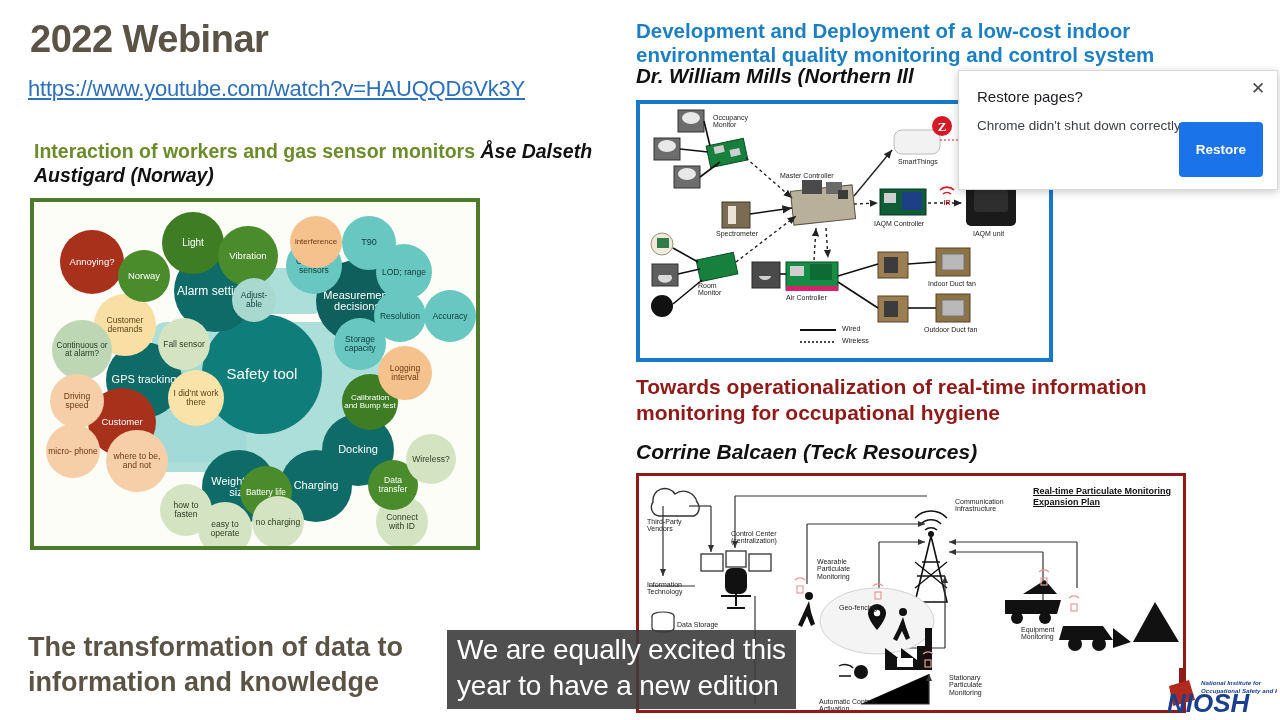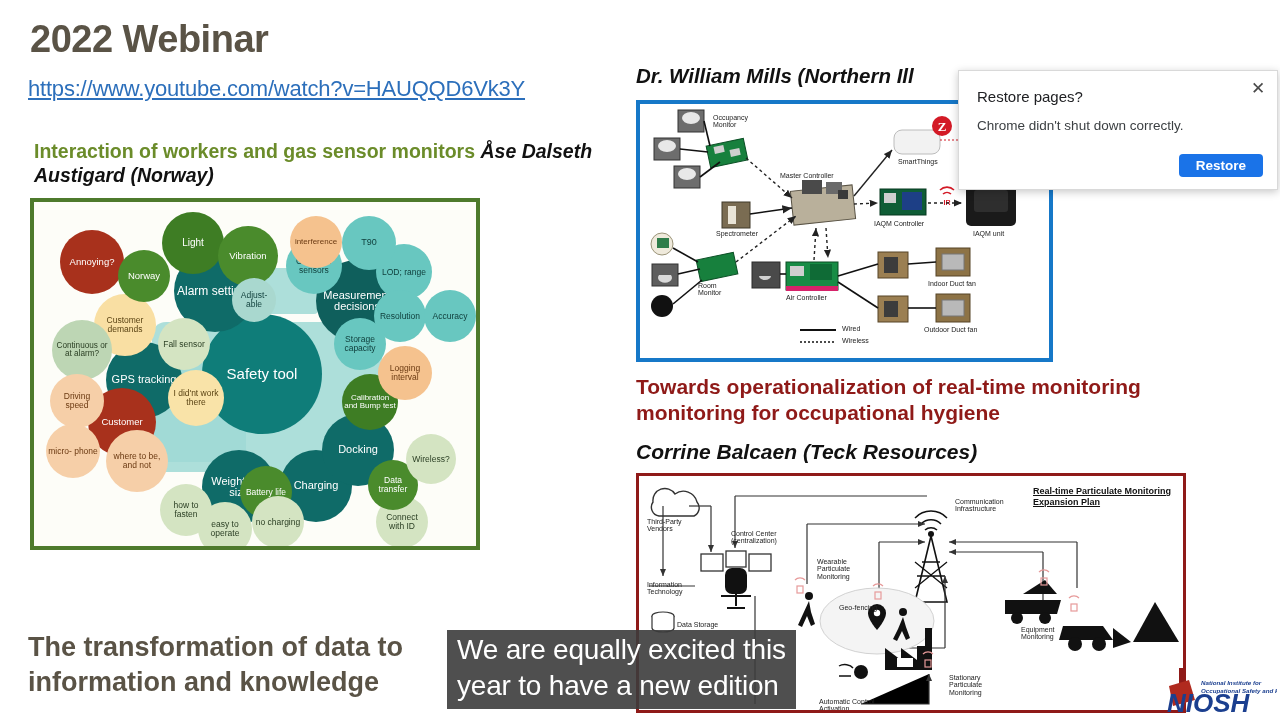--- a/index.html
+++ b/index.html
@@ -110,21 +110,21 @@
     font-size: 15px; color: #202124;
   }
   #restore-body {
     position: absolute; left: 18px; top: 47px;
     font-size: 13.5px; color: #3c4043;
   }
   #restore-button {
     position: absolute; right: 14px; bottom: 12px;
     background: #1a73e8; color: #fff; border: none;
     font-size: 13.5px; font-weight: 700; font-family:"Liberation Sans",sans-serif;
-    padding: 4px 17px; border-radius: 4px; cursor: pointer;
+    padding: 20px 17px; border-radius: 4px; cursor: pointer;
   }
 
   .diag-label { position:absolute; font-size:7px; color:#222; line-height:1.05; font-family:"Liberation Sans",sans-serif; }
 </style>
 </head>
 <body>
 
 <div id="stage">
 
   <div id="slide-title">2022 Webinar</div>
@@ -243,20 +243,24 @@
         <span>Data transfer</span>
       </div>
       <div class="bub" style="left: 372px; top: 232px; width: 50px; height: 50px; background: rgb(212, 228, 194); color: rgb(43, 63, 36); font-size: 8.5px; z-index: 150;">
         <span>Wireless?</span>
       </div>
       <div class="bub" style="left: 342px; top: 294px; width: 52px; height: 52px; background: rgb(212, 228, 194); color: rgb(43, 63, 36); font-size: 8.5px; z-index: 148;">
         <span>Connect with ID</span>
       </div>
     </div>
 
+  <div id="talk2-title">
+    <div>Development and Deployment of a low-cost indoor</div>
+    <div>environmental quality monitoring and control system</div>
+  </div>
   <div id="talk2-speaker">Dr. William Mills (Northern Ill</div>
 
   <div id="iaqm-frame">
     <svg width="409" height="254" viewBox="0 0 409 254">
       <defs>
         <marker id="ah" markerWidth="7" markerHeight="7" refX="6" refY="2.6" orient="auto">
           <path d="M0,0 L6,2.6 L0,5.2 z" fill="#222"></path>
         </marker>
       </defs>
 
@@ -351,21 +355,21 @@
     <div class="diag-label" style="left:333px;top:126px;">IAQM unit</div>
     <div class="diag-label" style="left:58px;top:178px;width:40px;">Room Monitor</div>
     <div class="diag-label" style="left:146px;top:190px;">Air Controller</div>
     <div class="diag-label" style="left:288px;top:176px;">Indoor Duct fan</div>
     <div class="diag-label" style="left:284px;top:222px;">Outdoor Duct fan</div>
     <div class="diag-label" style="left:202px;top:221px;">Wired</div>
     <div class="diag-label" style="left:202px;top:233px;">Wireless</div>
   </div>
 
   <div id="talk3-title">
-    <div>Towards operationalization of real-time monitoring</div>
+    <div>Towards operationalization of real-time information</div>
     <div>monitoring for occupational hygiene</div>
   </div>
   <div id="talk3-speaker">Corrine Balcaen (Teck Resources)</div>
 
   <div id="particulate-frame">
     <svg width="544" height="234" viewBox="0 0 544 234">
       <defs>
         <marker id="ah2" markerWidth="7" markerHeight="7" refX="6" refY="2.6" orient="auto">
           <path d="M0,0 L6,2.6 L0,5.2 z" fill="#333"></path>
         </marker>

